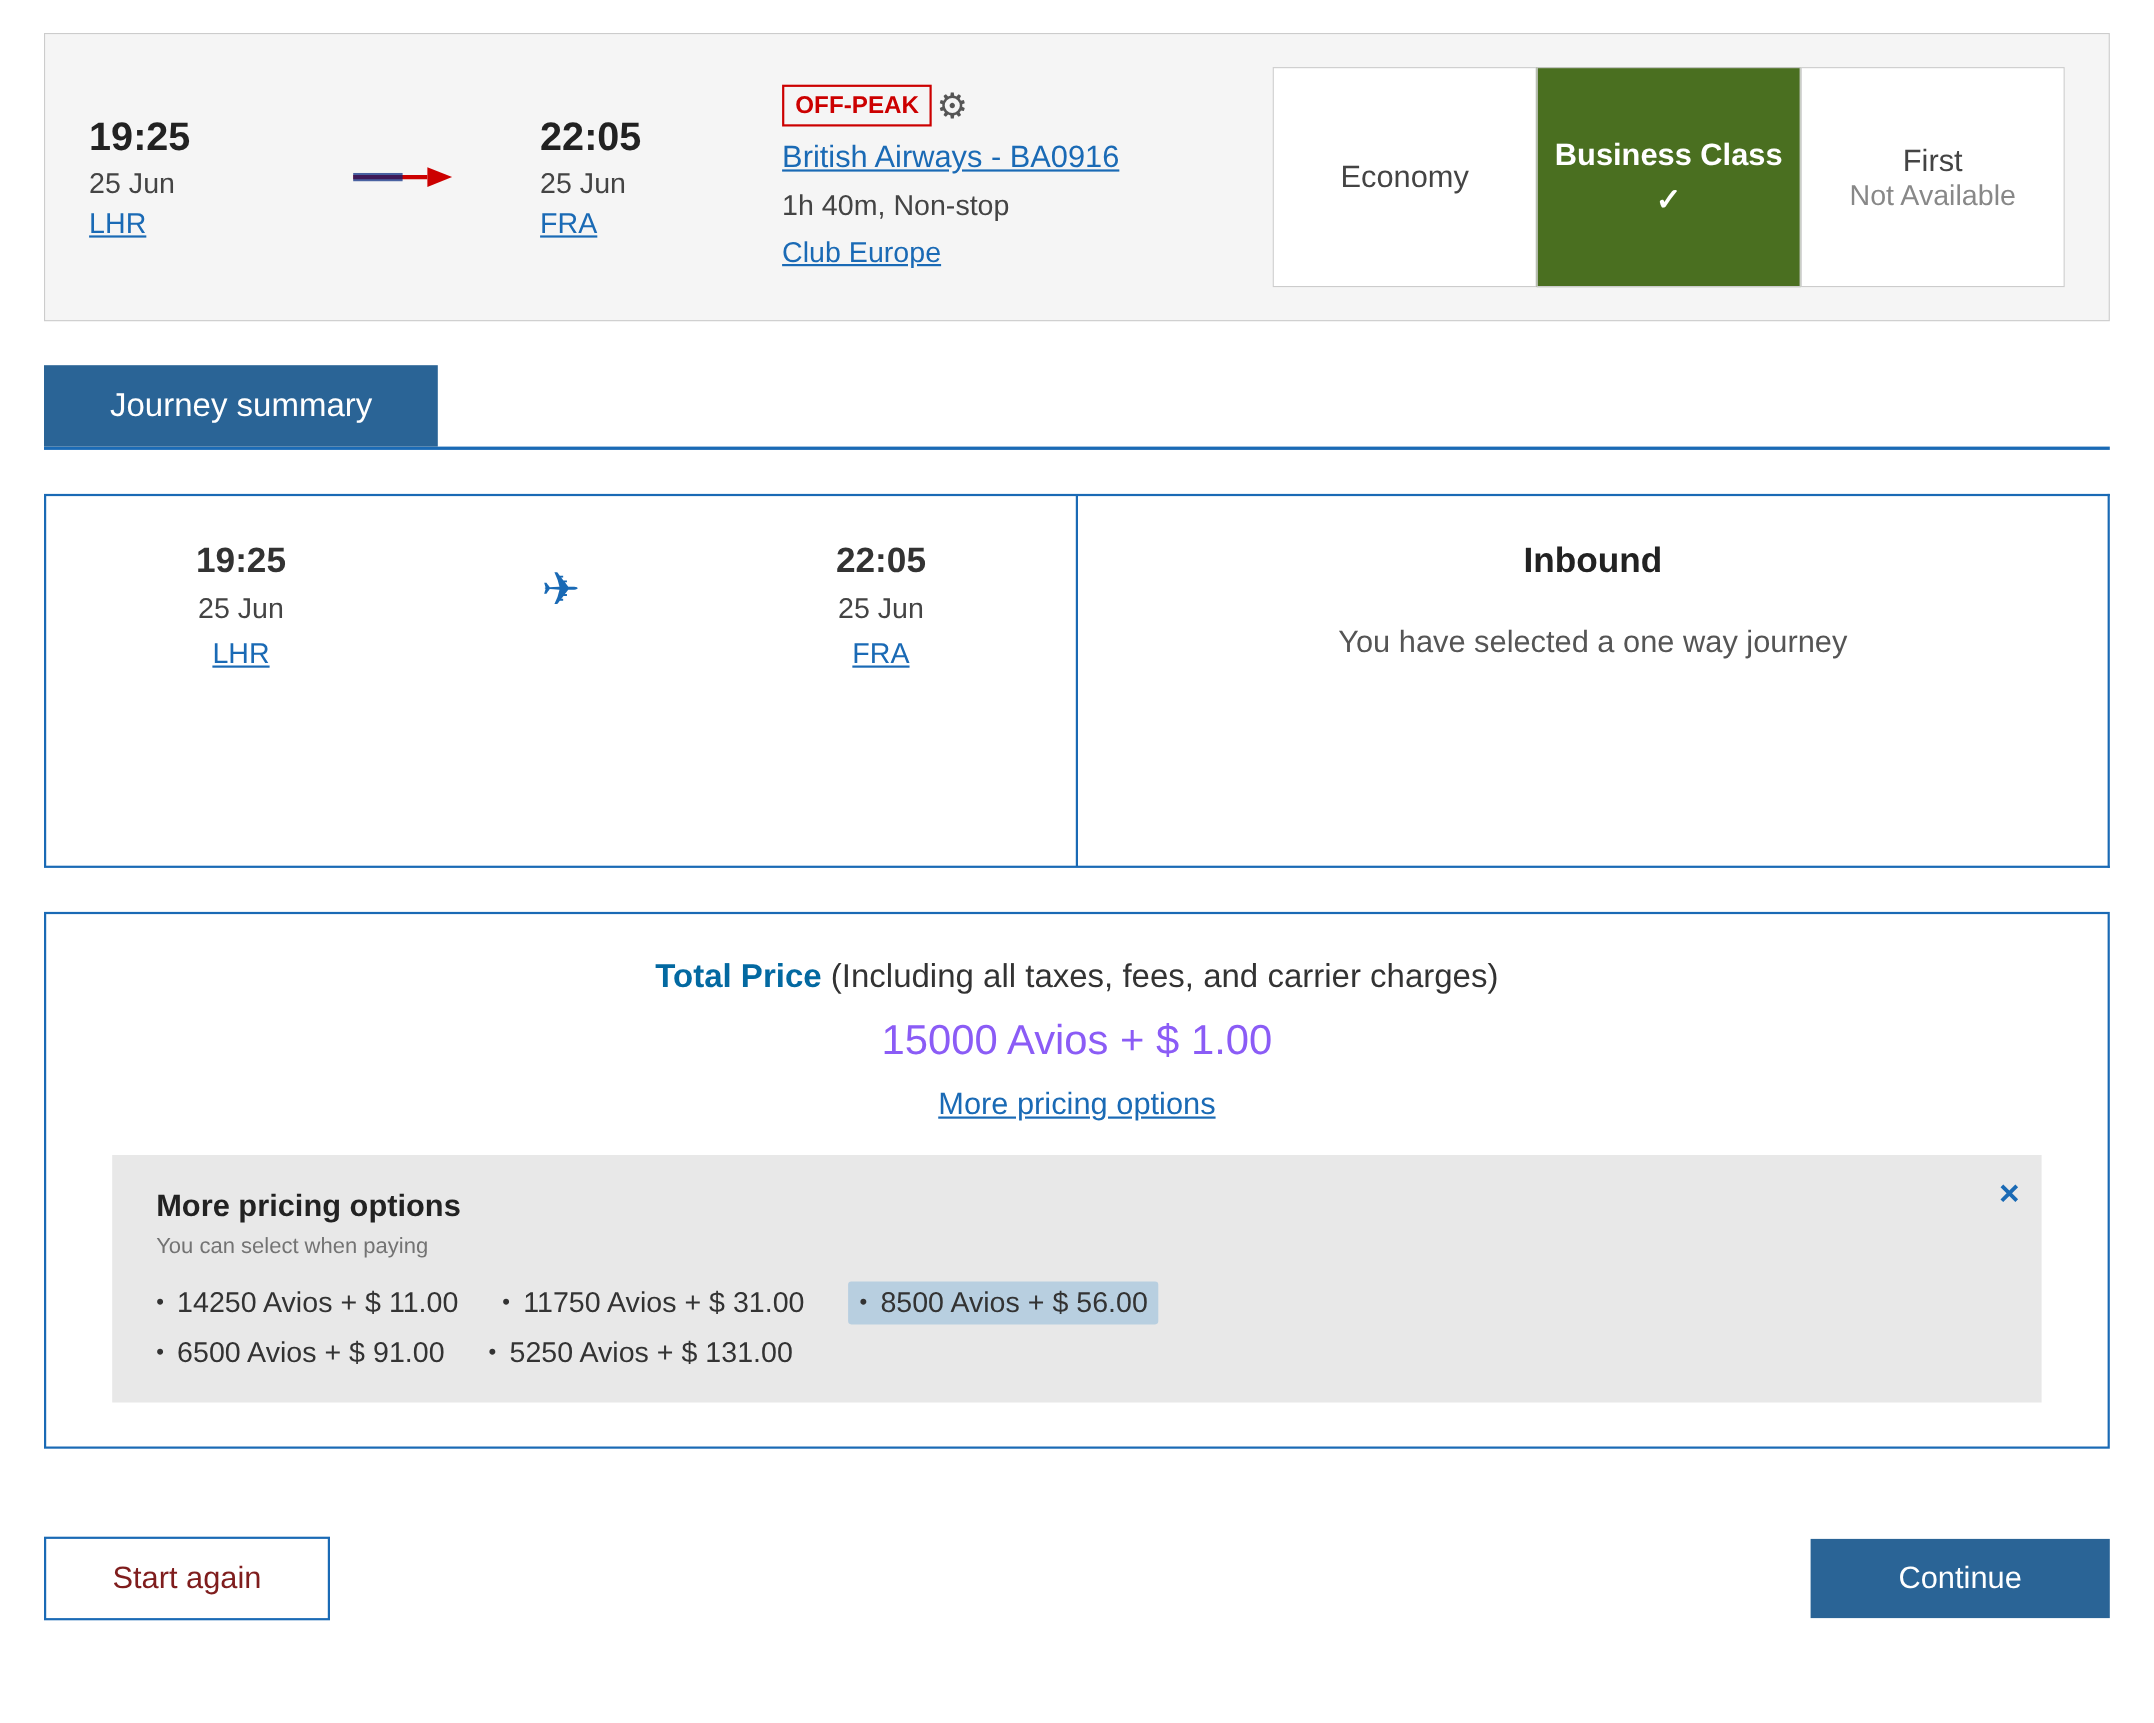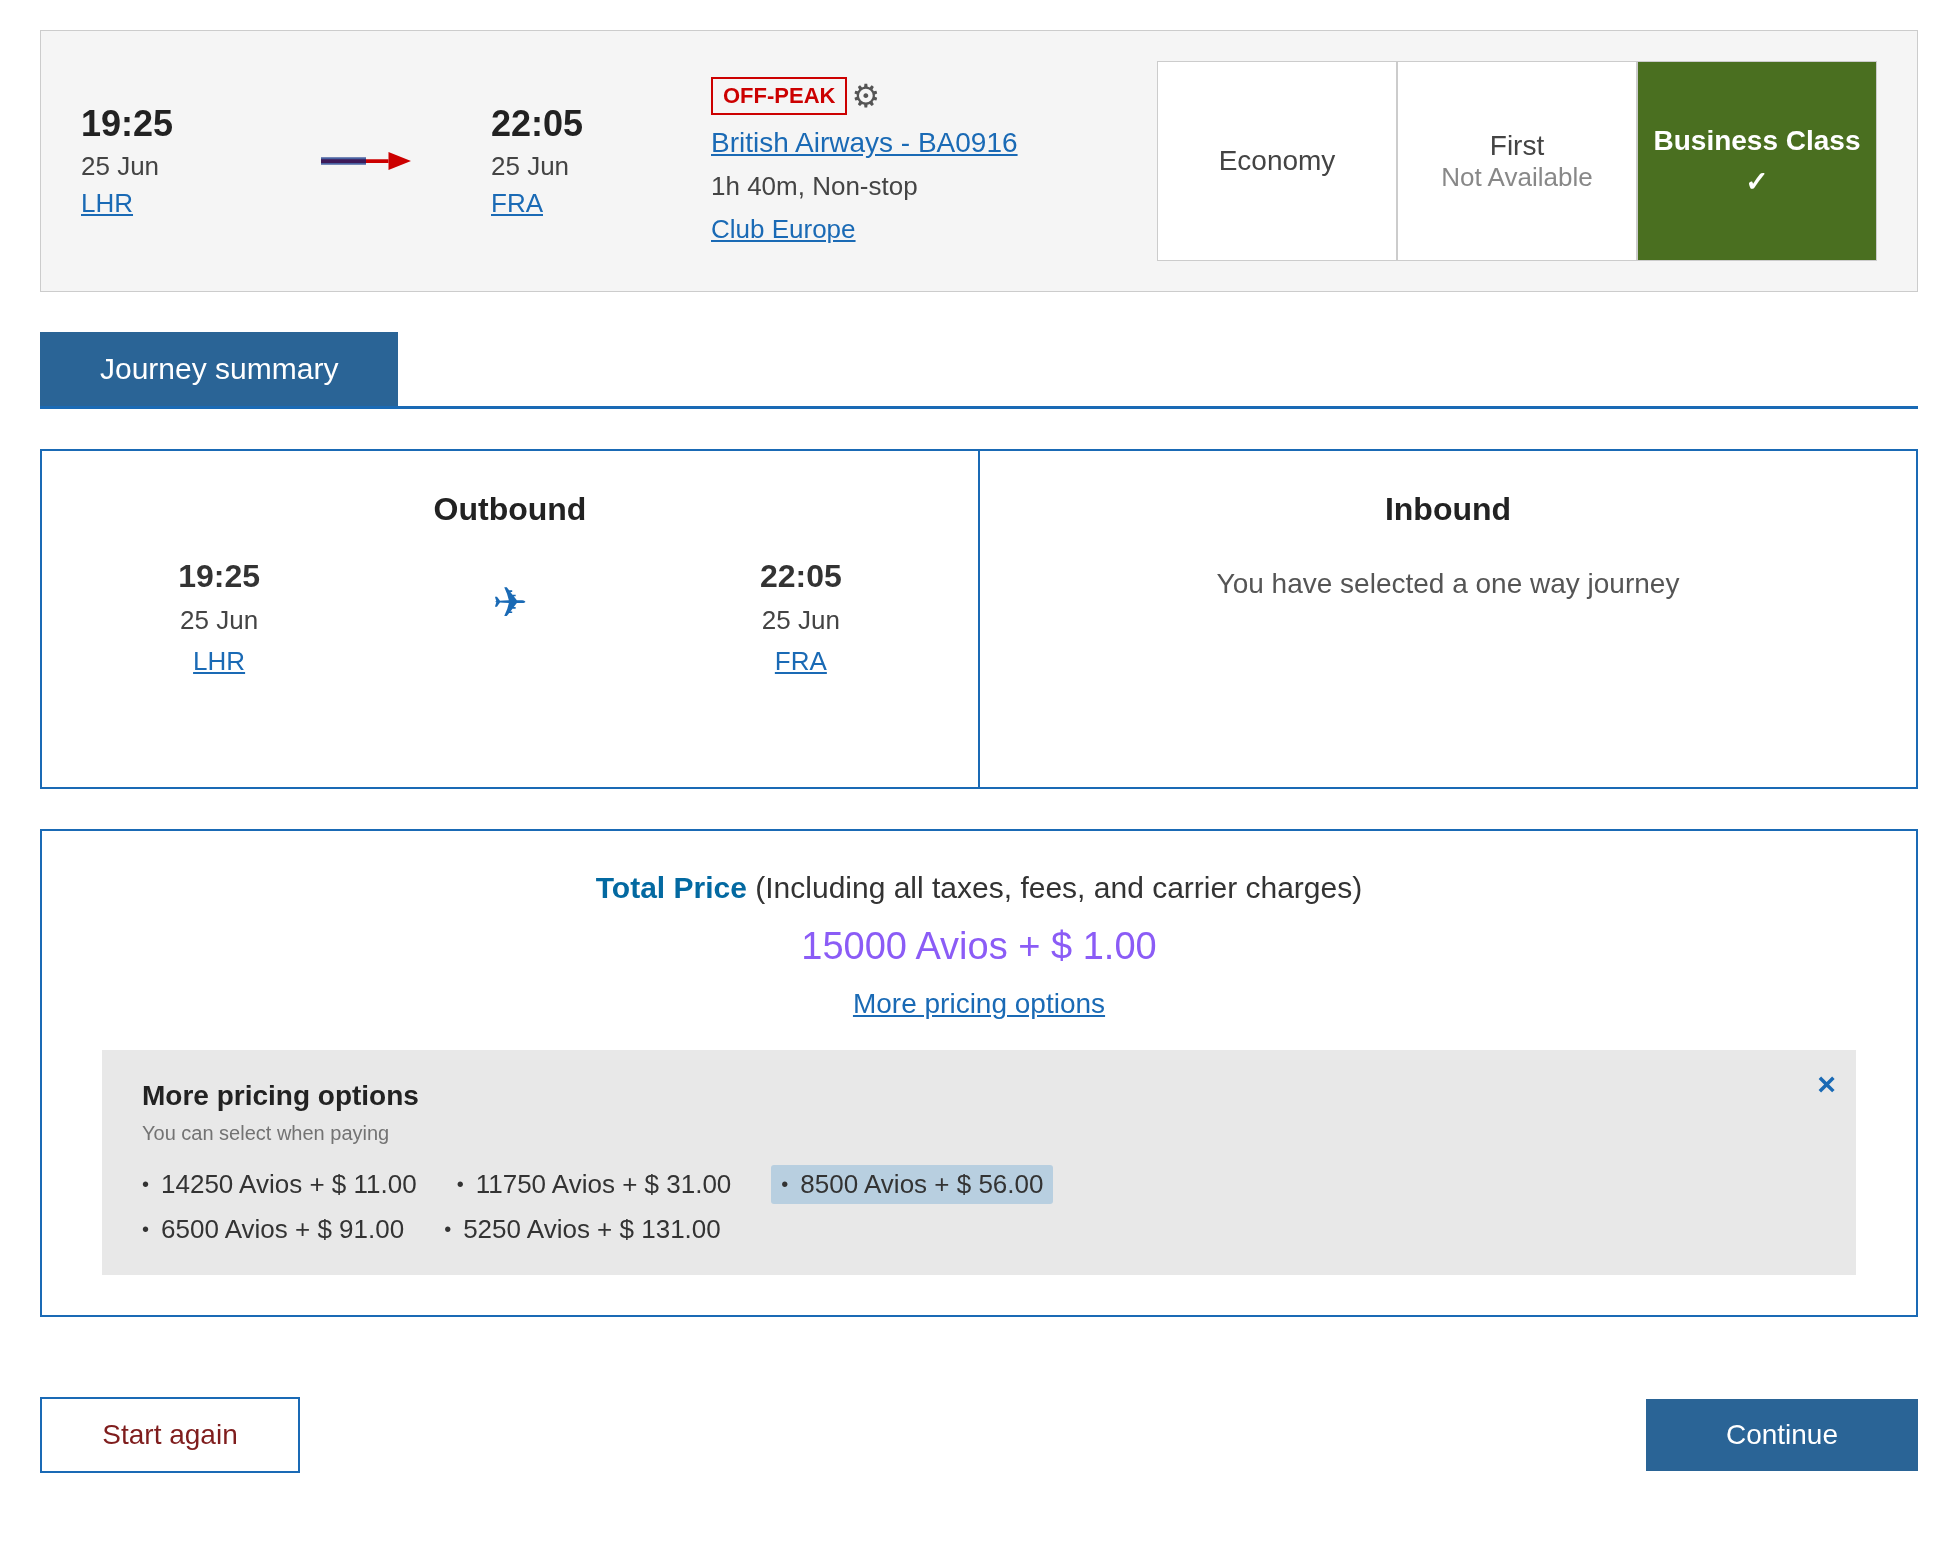--- a/index.html
+++ b/index.html
@@ -351,40 +351,39 @@
     </div>
     <a class="airline-link">British Airways - BA0916</a>
     <span class="flight-duration">1h 40m, Non-stop</span>
     <a class="cabin-link">Club Europe</a>
   </div>
 
   <div class="cabin-options">
     <div class="cabin-option">
       <span>Economy</span>
     </div>
+    <div class="cabin-option selected">
+      <span>Business Class</span>
+      <span class="checkmark">✓</span>
+    </div>
     <div class="cabin-option">
       <span>First</span>
       <span class="not-available">Not Available</span>
     </div>
-    <div class="cabin-option selected">
-      <span>Business Class</span>
-      <span class="checkmark">✓</span>
-    </div>
   </div>
 </div>
 
 <div class="journey-summary-section">
   <div class="journey-summary-tab-bar">
     <div class="journey-summary-tab">Journey summary</div>
   </div>
 
   <div class="summary-boxes">
 
     <div class="summary-box">
-      <div class="box-title">Outbound</div>
       <div class="outbound-content">
         <div class="outbound-left">
           <span class="outbound-time">19:25</span>
           <span class="outbound-date">25 Jun</span>
           <span class="outbound-airport">LHR</span>
         </div>
         <div class="plane-icon-center">✈</div>
         <div class="outbound-right">
           <span class="outbound-time">22:05</span>
           <span class="outbound-date">25 Jun</span>

